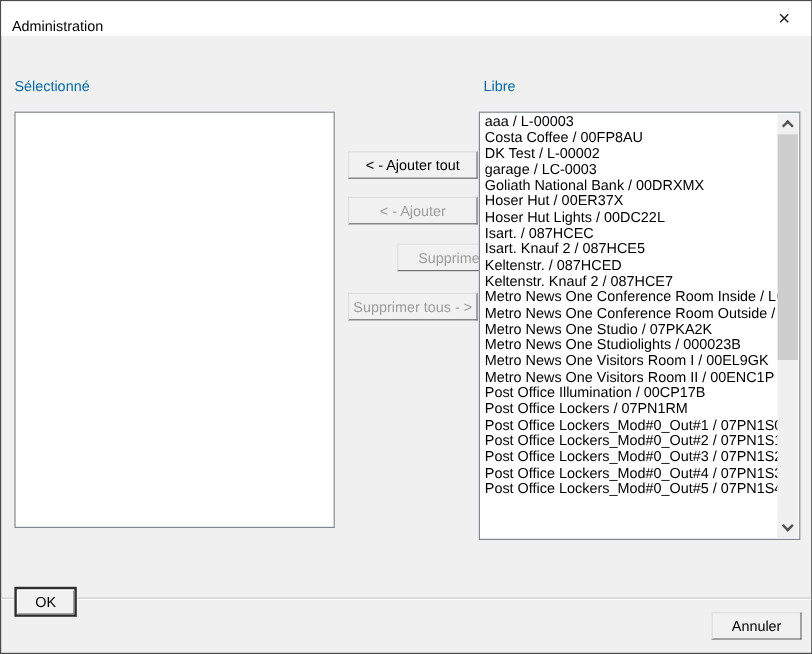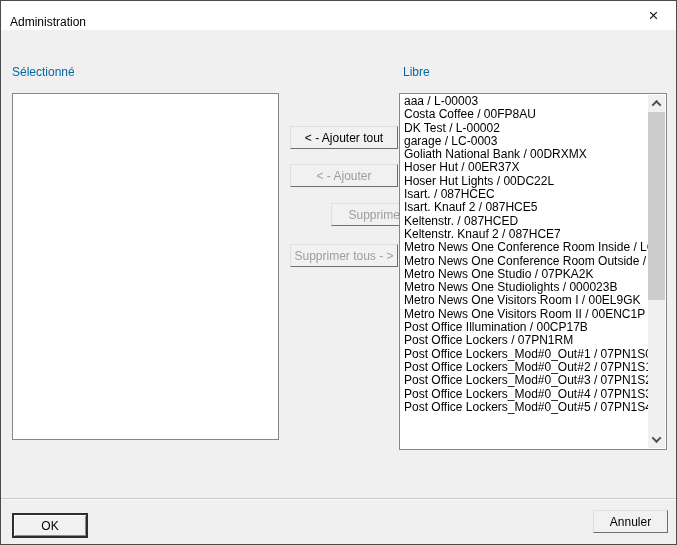--- a/index.html
+++ b/index.html
@@ -61,21 +61,21 @@
   .btn3d.disabled { color:#9d9d9d; }
   .mid-btn { left:289px; width:108px; height:23px; }
   .btn-add-all { top:125px; }
   .btn-add { top:163px; }
   .btn-remove { top:202px;margin-left:41px; }
   .btn-remove-all { top:243px; }
 
   
   .separator { position:absolute; top:497px; left:0; width:677px; height:2px;
                border-top:1px solid #c9c9c9; border-bottom:1px solid #fafafa; }
-  .btn-ok { left:11px; top:512px; width:76px; height:25px;
+  .btn-ok { left:11px; top:488px; width:52px; height:25px;
             border:2px solid #2e2e2e; box-shadow:inset 1px 1px 0 #ffffff, inset -1px -1px 0 #8a8a8a; }
   .btn-cancel { left:592px; top:509px; width:75px; height:23px; }
 </style>
 </head>
 <body>
 
 <div class="dialog">
 
   <div class="titlebar">
     <span class="title">Administration</span>

